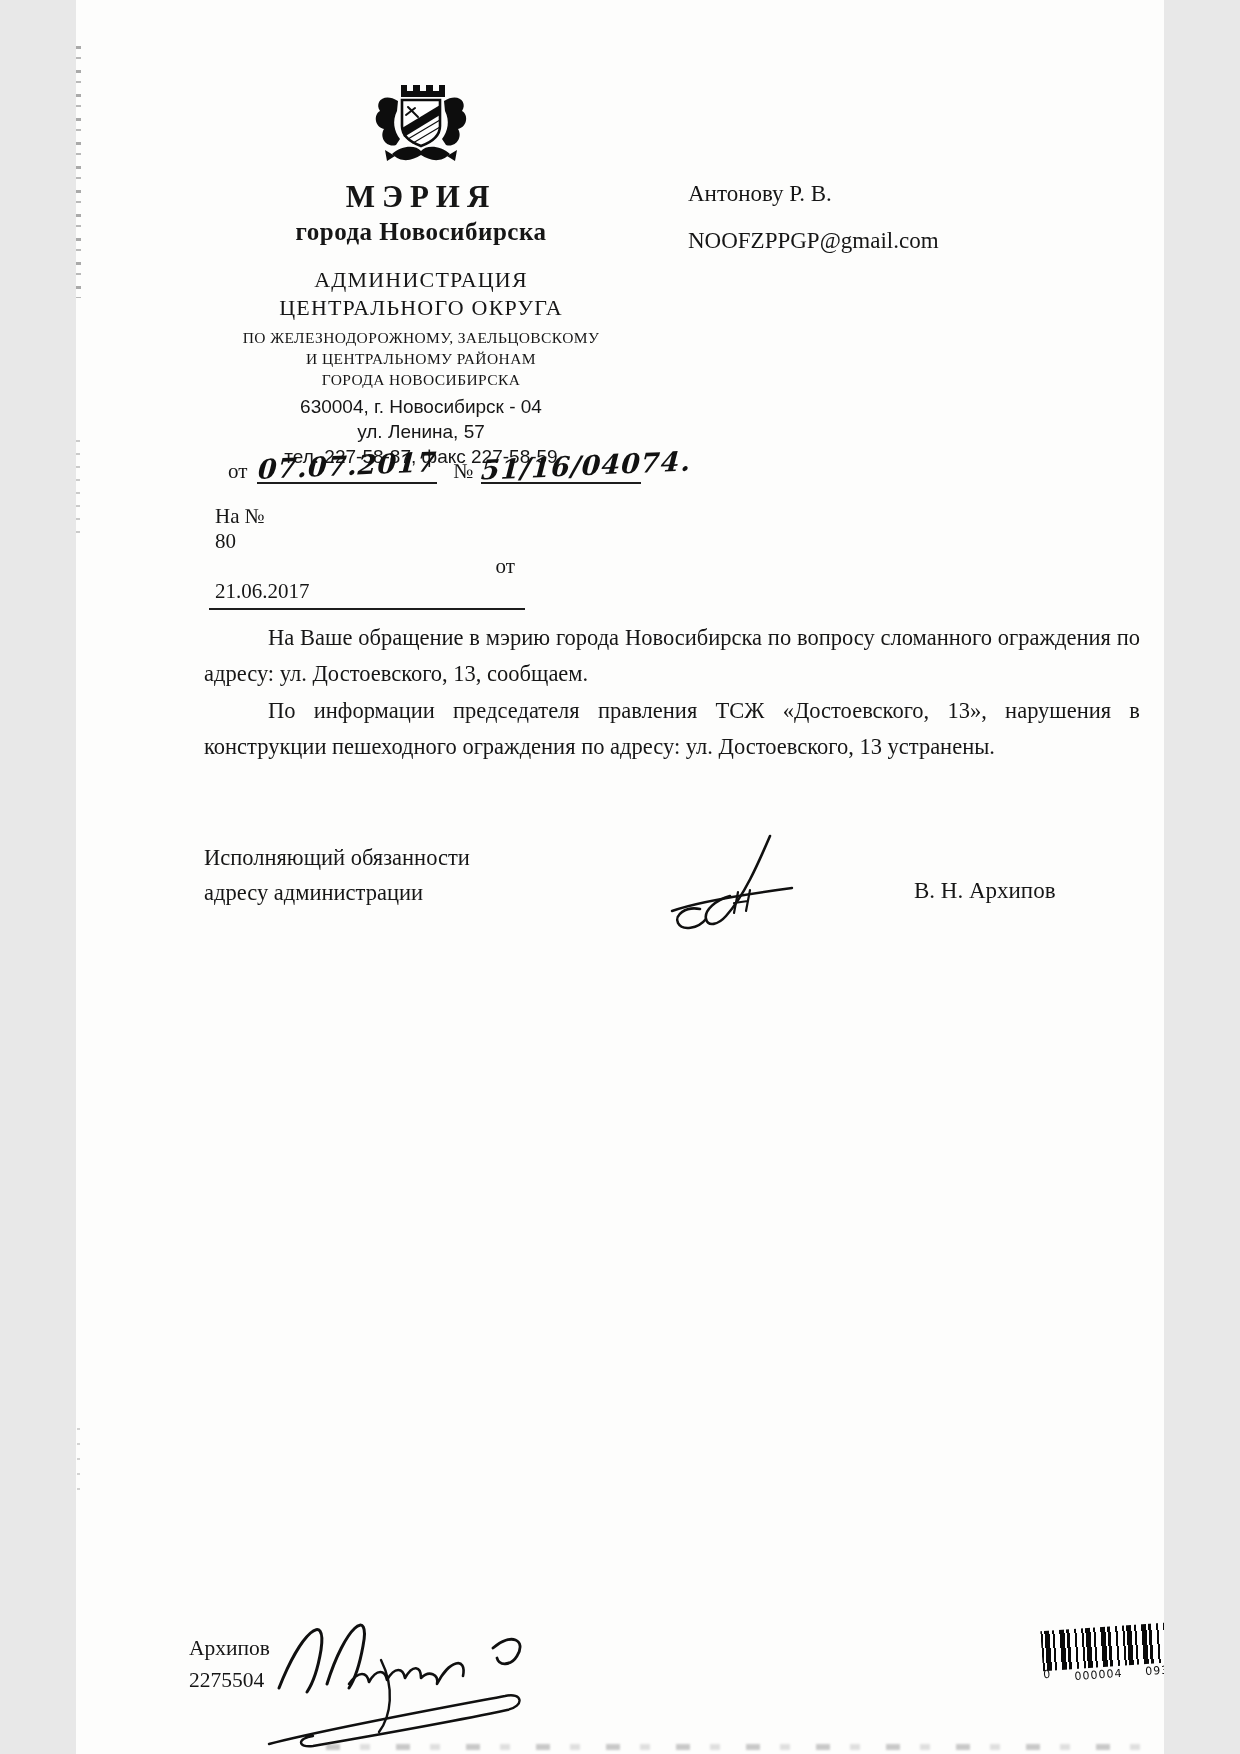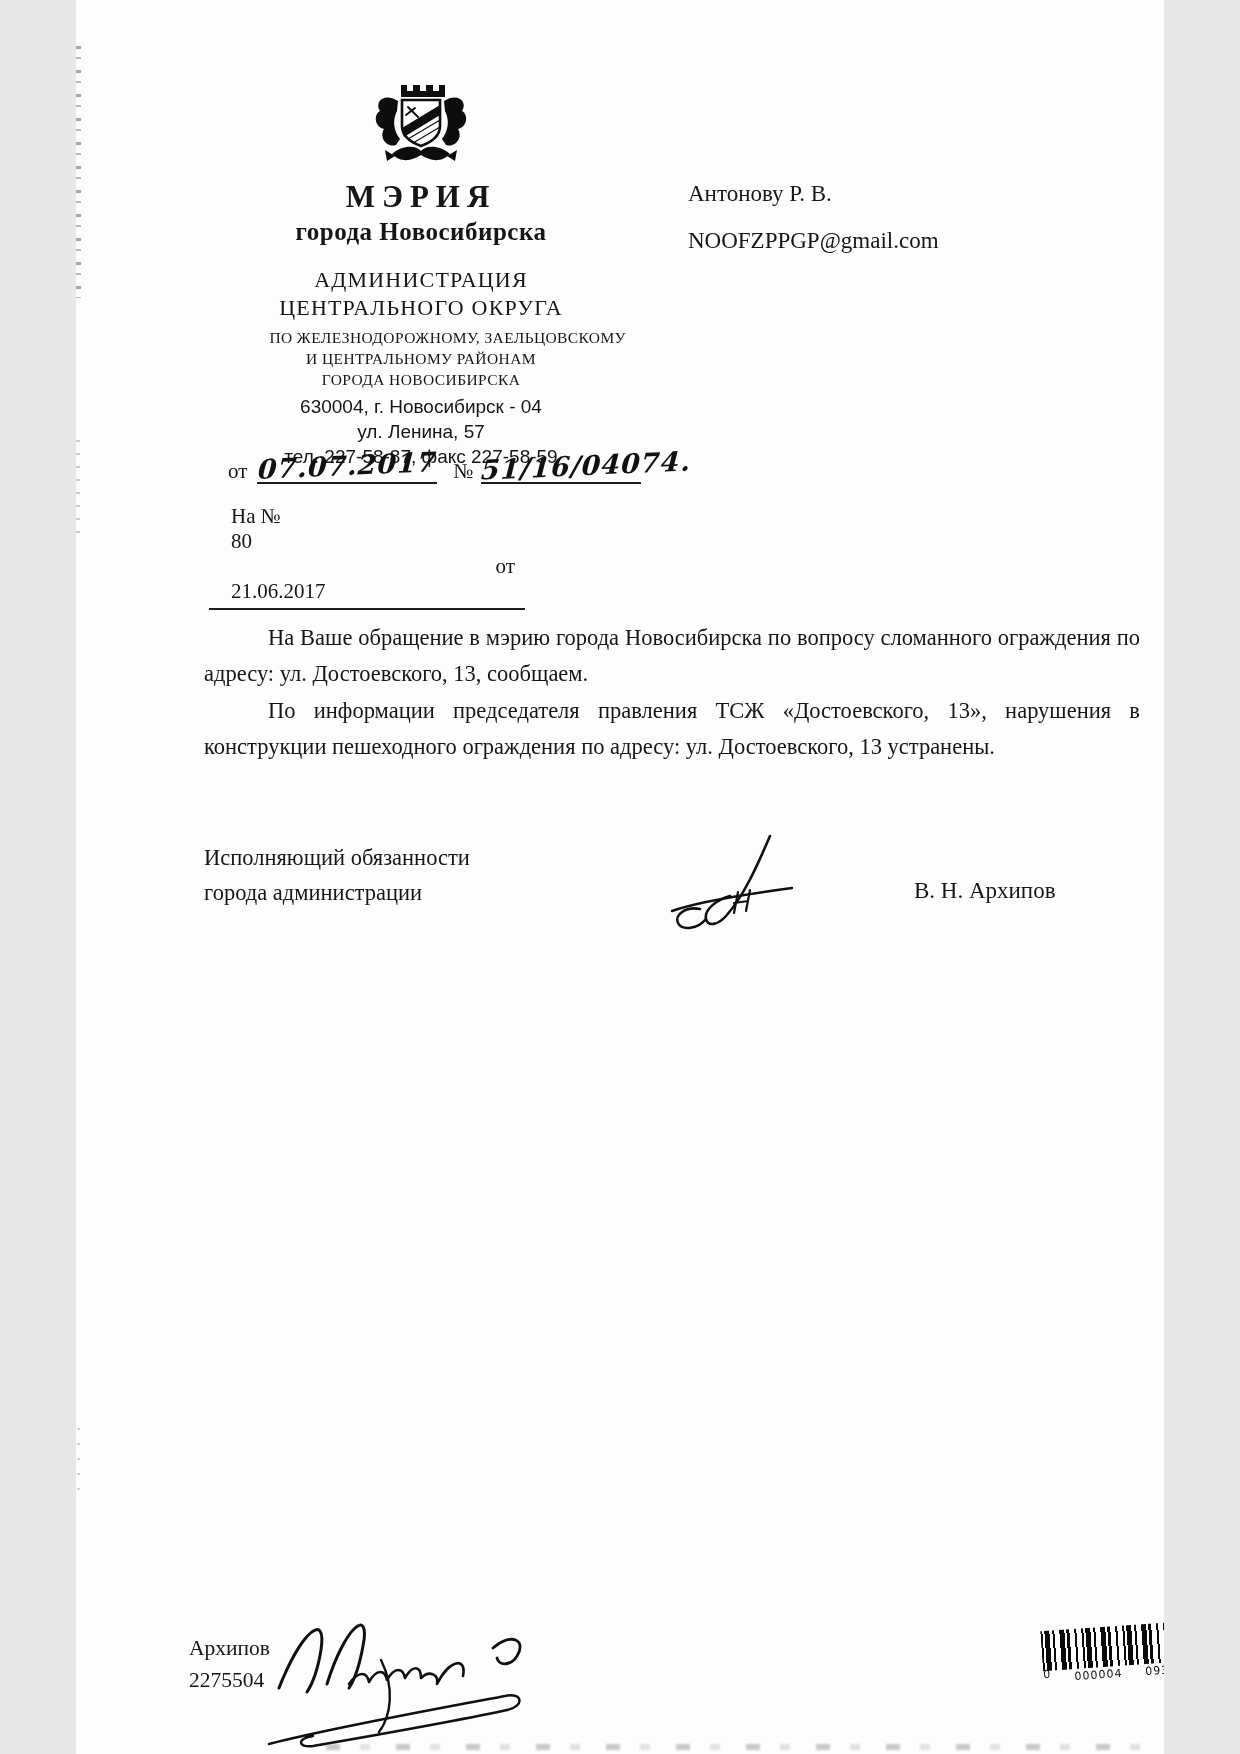--- a/index.html
+++ b/index.html
@@ -14,21 +14,21 @@
   }
 
   
   .org-block{position:absolute;left:140px;top:82px;width:410px;text-align:center;}
   .emblem{display:block;margin:0 auto 6px auto;}
   .org-title{font-weight:bold;font-size:31px;letter-spacing:7px;line-height:1.1;}
   .org-sub{font-weight:bold;font-size:25px;margin-top:4px;letter-spacing:0.5px;}
   .admin-line{font-size:22px;letter-spacing:1.2px;line-height:1.25;}
   .admin-top{margin-top:20px;}
   .district-line{font-size:15.5px;line-height:1.35;letter-spacing:0.4px;}
-  .district-top{margin-top:7px;text-align:right;}
+  .district-top{margin-top:7px;}
   .addr-line{font-family:"Liberation Sans", sans-serif;font-size:19px;line-height:1.32;}
   .addr-top{margin-top:3px;}
 
   
   .ref-line{position:absolute;left:152px;top:452px;width:440px;font-size:21px;white-space:nowrap;}
   .blank{display:inline-block;border-bottom:2px solid #1d1d1d;height:30px;vertical-align:bottom;text-align:center;}
   .blank-date{width:180px;margin-left:10px;}
   .blank-num{width:160px;margin-left:8px;}
   .ref-num-label{margin-left:16px;}
   .handwriting{
@@ -36,21 +36,21 @@
     font-style:italic;font-weight:bold;
     font-size:27px;letter-spacing:1px;
     display:inline-block;transform:rotate(-2.5deg) skewX(-6deg);
     position:relative;top:-2px;color:#111;
   }
   .reply-line{
     position:absolute;left:133px;top:504px;width:316px;
     border-bottom:2px solid #1d1d1d;padding-bottom:4px;
     font-size:21px;display:flex;align-items:baseline;flex-direction:column;
   }
-  .reply-num{margin-left:22px;}
+  .reply-num{margin-left:6px;}
   .reply-from{margin-left:auto;margin-right:10px;}
 
   
   .recipient{position:absolute;left:612px;top:170px;font-size:23px;line-height:2.05;}
   .recipient-email{text-underline-offset:5px;}
 
   
   .body-text{position:absolute;left:128px;top:620px;width:936px;
     font-size:22.5px;line-height:1.62;text-align:justify;}
   .body-text p{margin:0;text-indent:64px;}
@@ -146,21 +146,21 @@
     <div class="recipient-email">NOOFZPPGP@gmail.com</div>
   </div>
 
   <div class="body-text">
     <p>На Ваше обращение в мэрию города Новосибирска по вопросу сломанного ограждения по адресу: ул. Достоевского, 13, сообщаем.</p>
     <p>По информации председателя правления ТСЖ «Достоевского, 13», нарушения в конструкции пешеходного ограждения по адресу: ул. Достоевского, 13 устранены.</p>
   </div>
 
   <div class="sig-position">
     <div>Исполняющий обязанности</div>
-    <div>города администрации</div>
+    <div>адресу администрации</div>
   </div>
 
   <svg class="sig-autograph" width="150" height="105" viewBox="0 0 150 105">
     <path class="stroke" stroke-width="2.6" d="M102,4 C90,32 76,64 58,84 C50,93 40,95 38,87 C36,78 48,68 62,64"></path>
     <path class="stroke" stroke-width="2.6" d="M38,87 C30,97 14,99 10,91 C6,83 18,74 32,77"></path>
     <path class="stroke" stroke-width="2.4" d="M4,79 C34,68 94,60 124,56"></path>
     <path class="stroke" stroke-width="2.2" d="M70,60 L66,81 M82,58 L78,79 M66,71 L80,69"></path>
   </svg>
 
   <div class="signer-name">В. Н. Архипов</div>

